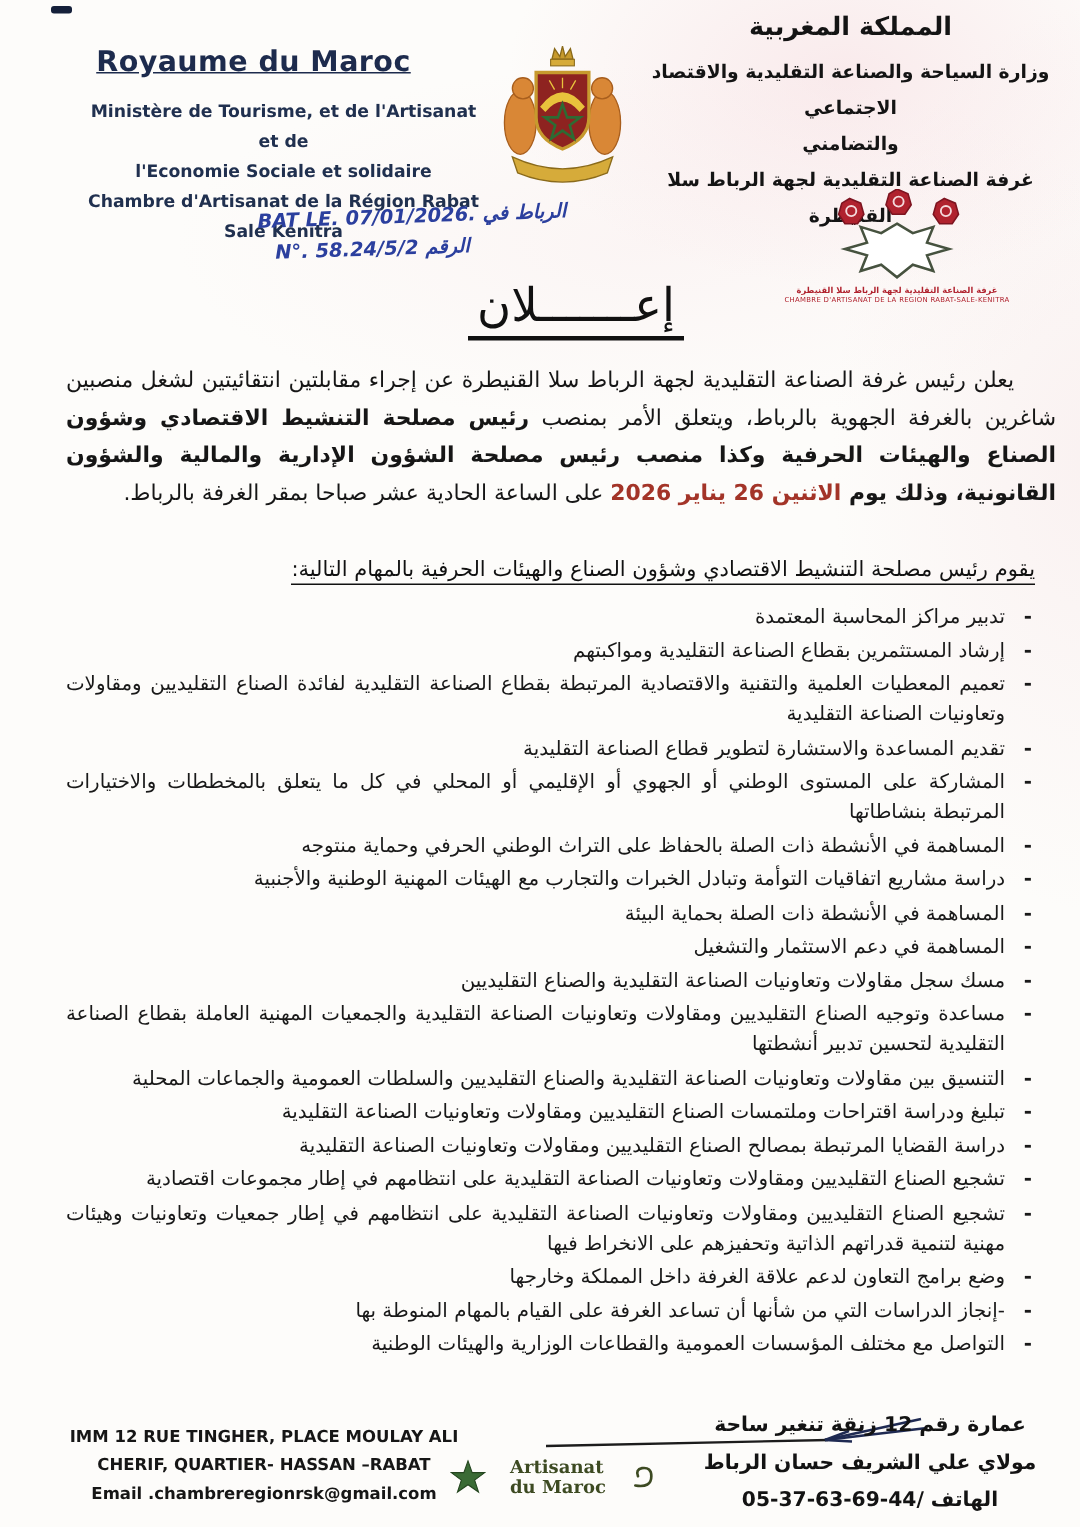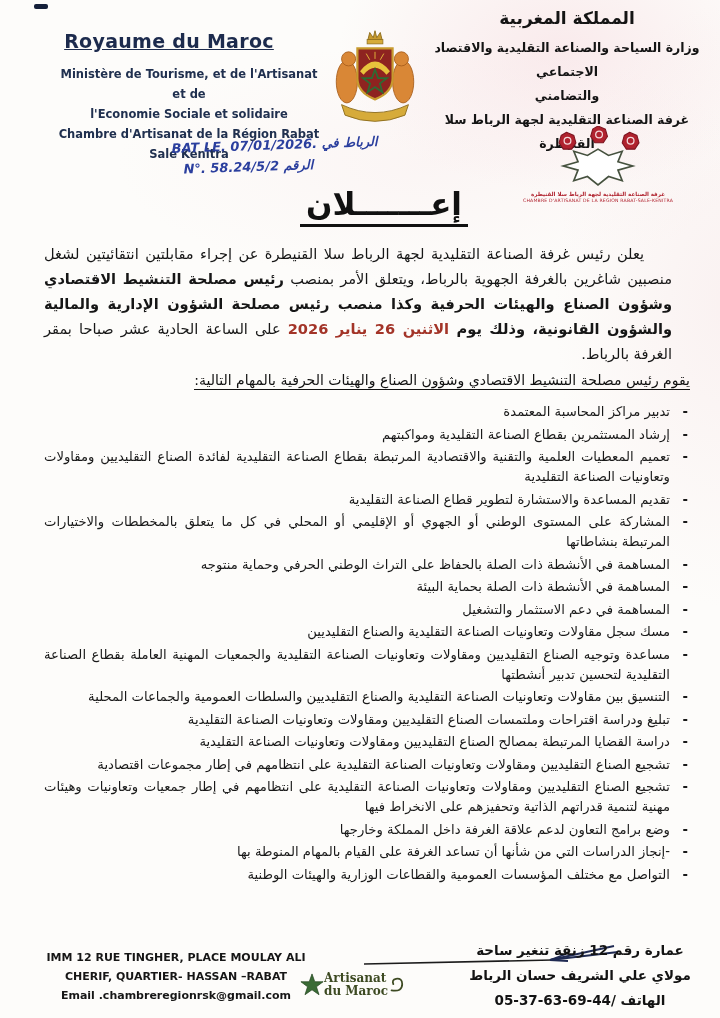--- a/index.html
+++ b/index.html
@@ -25,42 +25,42 @@
   .refs{ position:absolute; left:78px; top:136px; width:300px; transform:rotate(-2deg);
          color:#2b3f9e; font-weight:bold; font-style:italic; font-size:13px; line-height:21px;}
   .refs .r1{ text-align:right;}
   .refs .r2{ text-align:center; padding-left:40px;}
   
   .chlogo{ position:absolute; right:22px; top:126px; width:200px; text-align:center;}
   .chlogo .cap1{ font-size:5.5px; color:#b0222e; font-weight:bold; direction:rtl; line-height:7px;}
   .chlogo .cap2{ font-size:4.6px; color:#b0222e; letter-spacing:.2px; line-height:6px;}
   
   .title-wrap{ position:absolute; left:0; top:186px; width:100%; text-align:center;}
-  .title-wrap span{ display:inline-block; font-size:31px; font-weight:bold; color:#111;
+  .title-wrap span{ display:inline-block; font-size:31px; font-weight:normal; color:#111;
                     border-bottom:3px solid #111; padding:0 6px 2px 6px;margin-left:48px; }
   
-  .announce{ position:absolute; left:44px; right:48px; top:241px;
+  .announce{ position:absolute; left:44px; right:16px; top:241px;
              direction:rtl; text-align:justify; font-size:14.6px; line-height:25px; color:#161616;
              text-indent:28px;}
   .announce .b{ font-weight:bold; }
   .announce .red{ font-weight:bold; color:#a33428; }
   
   .tasks-head{ position:absolute; left:44px; right:30px; top:372px; direction:rtl; text-align:right;
                font-size:14px; font-weight:normal; color:#111;}
   .tasks-head span{ border-bottom:1.5px solid #111; padding-bottom:1px;}
   .tasks{ position:absolute; left:44px; right:30px; top:402px; direction:rtl;
           font-size:13.2px; line-height:20px; color:#191919;}
   .task{ position:relative; padding-right:20px; margin-bottom:2.5px; text-align:justify;}
   .task .dash{ position:absolute; right:2px; top:0; font-weight:bold;}
   
   .ftr-left{ position:absolute; left:28px; top:948px; width:296px; text-align:center;
              font-size:11px; font-weight:bold; color:#161616; line-height:19px;}
   .sig-line{ position:absolute; left:362px; top:942px; width:270px; height:36px;}
   .art-logo{ position:absolute; left:300px; top:972px; width:150px;}
-  .art-logo .row{ display:flex; align-items:center; gap:0;}
+  .art-logo .row{ display:flex; align-items:center; gap:16px;}
   .art-logo .txt{ font-family:"DejaVu Serif", serif; font-size:12px; font-weight:bold; color:#3d4a22; line-height:13px;}
   .ftr-right{ position:absolute; right:20px; top:938px; width:240px; direction:rtl; text-align:center;
               font-size:13.5px; font-weight:bold; color:#131313; line-height:25px;}
   .ftr-right .num{ direction:ltr; unicode-bidi:embed;margin-top:48px;}
   .speck{ position:absolute; left:34px; top:4px; width:14px; height:5px; background:#15203a; border-radius:2px;}
 </style>
 </head>
 <body>
 
 <div class="paper">
@@ -143,21 +143,21 @@
     <span>يقوم رئيس مصلحة التنشيط الاقتصادي وشؤون الصناع والهيئات الحرفية بالمهام التالية:</span>
   </div>
 
   <div class="tasks">
     <div class="task"><span class="dash">-</span><span>تدبير مراكز المحاسبة المعتمدة</span></div>
     <div class="task"><span class="dash">-</span><span>إرشاد المستثمرين بقطاع الصناعة التقليدية ومواكبتهم</span></div>
     <div class="task"><span class="dash">-</span><span>تعميم المعطيات العلمية والتقنية والاقتصادية المرتبطة بقطاع الصناعة التقليدية لفائدة الصناع التقليديين ومقاولات وتعاونيات الصناعة التقليدية</span></div>
     <div class="task"><span class="dash">-</span><span>تقديم المساعدة والاستشارة لتطوير قطاع الصناعة التقليدية</span></div>
     <div class="task"><span class="dash">-</span><span>المشاركة على المستوى الوطني أو الجهوي أو الإقليمي أو المحلي في كل ما يتعلق بالمخططات والاختيارات المرتبطة بنشاطاتها</span></div>
     <div class="task"><span class="dash">-</span><span>المساهمة في الأنشطة ذات الصلة بالحفاظ على التراث الوطني الحرفي وحماية منتوجه</span></div>
-    <div class="task"><span class="dash">-</span></div>
+    <div class="task"><span class="dash">-</span><span>دراسة مشاريع اتفاقيات التوأمة وتبادل الخبرات والتجارب مع الهيئات المهنية الوطنية والأجنبية</span></div>
     <div class="task"><span class="dash">-</span><span>المساهمة في الأنشطة ذات الصلة بحماية البيئة</span></div>
     <div class="task"><span class="dash">-</span><span>المساهمة في دعم الاستثمار والتشغيل</span></div>
     <div class="task"><span class="dash">-</span><span>مسك سجل مقاولات وتعاونيات الصناعة التقليدية والصناع التقليديين</span></div>
     <div class="task"><span class="dash">-</span><span>مساعدة وتوجيه الصناع التقليديين ومقاولات وتعاونيات الصناعة التقليدية والجمعيات المهنية العاملة بقطاع الصناعة التقليدية لتحسين تدبير أنشطتها</span></div>
     <div class="task"><span class="dash">-</span><span>التنسيق بين مقاولات وتعاونيات الصناعة التقليدية والصناع التقليديين والسلطات العمومية والجماعات المحلية</span></div>
     <div class="task"><span class="dash">-</span><span>تبليغ ودراسة اقتراحات وملتمسات الصناع التقليديين ومقاولات وتعاونيات الصناعة التقليدية</span></div>
     <div class="task"><span class="dash">-</span><span>دراسة القضايا المرتبطة بمصالح الصناع التقليديين ومقاولات وتعاونيات الصناعة التقليدية</span></div>
     <div class="task"><span class="dash">-</span><span>تشجيع الصناع التقليديين ومقاولات وتعاونيات الصناعة التقليدية على انتظامهم في إطار مجموعات اقتصادية</span></div>
     <div class="task"><span class="dash">-</span><span>تشجيع الصناع التقليديين ومقاولات وتعاونيات الصناعة التقليدية على انتظامهم في إطار جمعيات وتعاونيات وهيئات مهنية لتنمية قدراتهم الذاتية وتحفيزهم على الانخراط فيها</span></div>
     <div class="task"><span class="dash">-</span><span>وضع برامج التعاون لدعم علاقة الغرفة داخل المملكة وخارجها</span></div>

